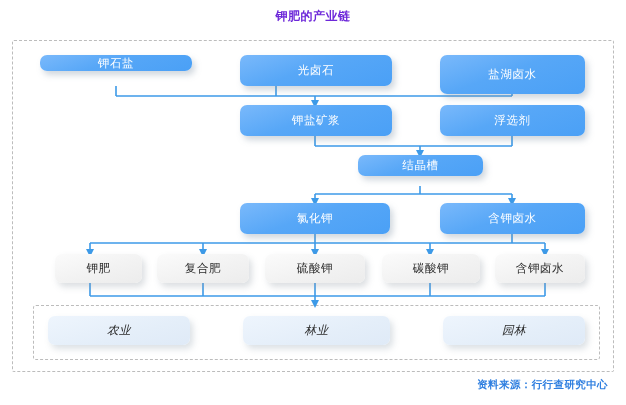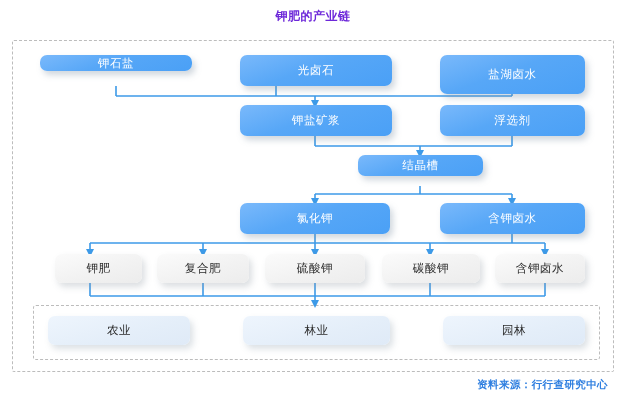--- a/index.html
+++ b/index.html
@@ -53,20 +53,21 @@
   }
   .node.grey{
     background:linear-gradient(165deg,#fbfbfb 0%,#f2f2f2 55%,#ececec 100%);
     color:#2b2b2b;
     box-shadow:3px 4px 6px rgba(140,150,160,.30);
   }
   .node.pale{
     background:linear-gradient(165deg,#eef5fd 0%,#e4eef9 60%,#dfeaf7 100%);
     color:#2b2b2b;
     box-shadow:3px 4px 6px rgba(140,155,170,.30);
+    font-style:italic;
   }
 
   
   #wires{position:absolute;left:0;top:0;width:626px;height:405px;z-index:1;}
 
   .source{
     position:absolute;
     right:18px;top:378px;
     font-size:10.5px;font-weight:bold;color:#2f7fe0;
     letter-spacing:.4px;

